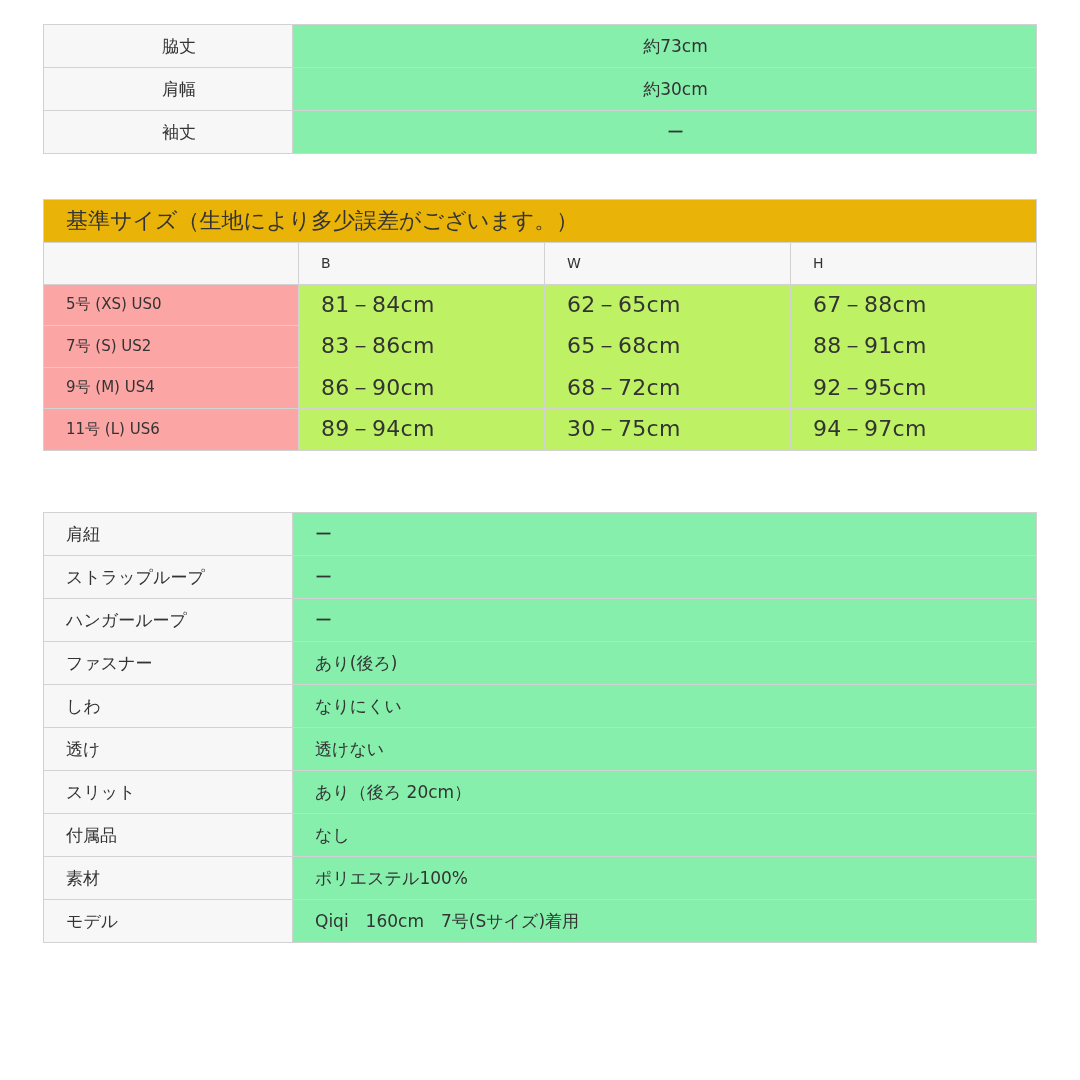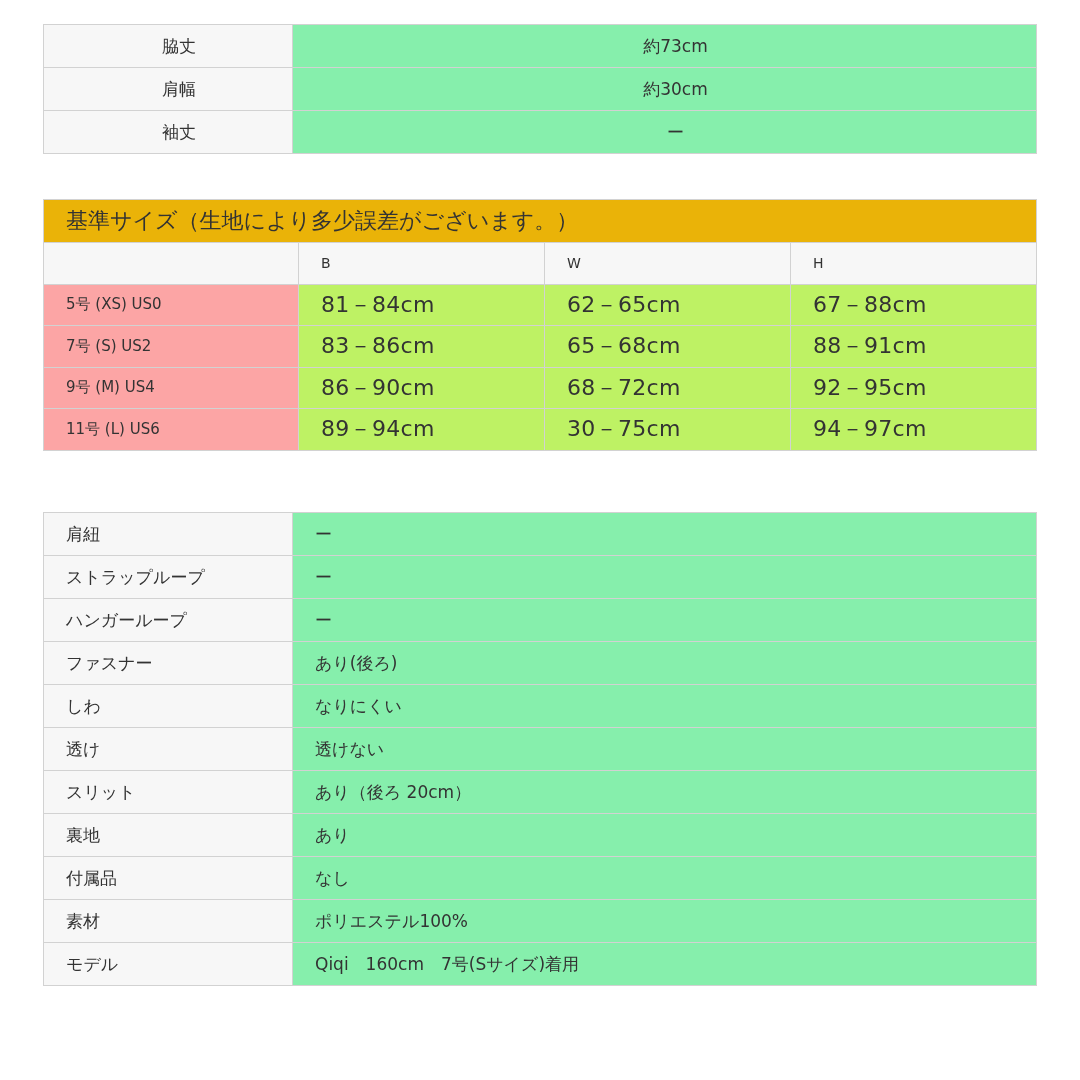--- a/index.html
+++ b/index.html
@@ -112,24 +112,20 @@
       </tr>
   <tr>
         <td class="label">透け</td>
         <td class="value">透けない</td>
       </tr>
   <tr>
         <td class="label">スリット</td>
         <td class="value">あり（後ろ 20cm）</td>
       </tr>
   <tr>
-        <td class="label">裏地</td>
-        <td class="value">あり</td>
-      </tr>
-  <tr>
         <td class="label">付属品</td>
         <td class="value">なし</td>
       </tr>
   <tr>
         <td class="label">素材</td>
         <td class="value">ポリエステル100%</td>
       </tr>
   <tr>
         <td class="label">モデル</td>
         <td class="value">Qiqi　160cm　7号(Sサイズ)着用</td>

